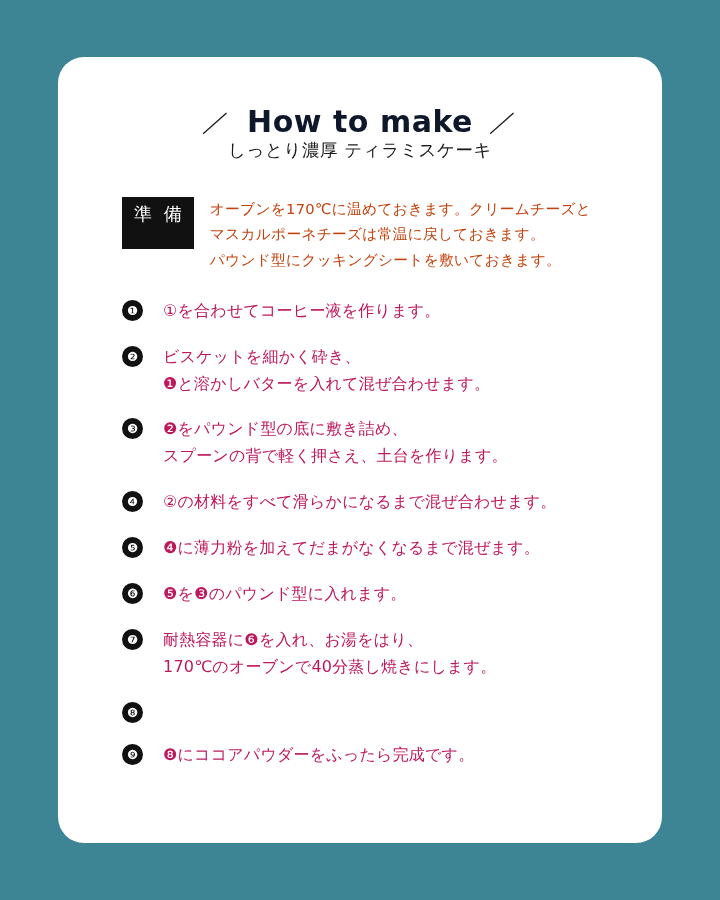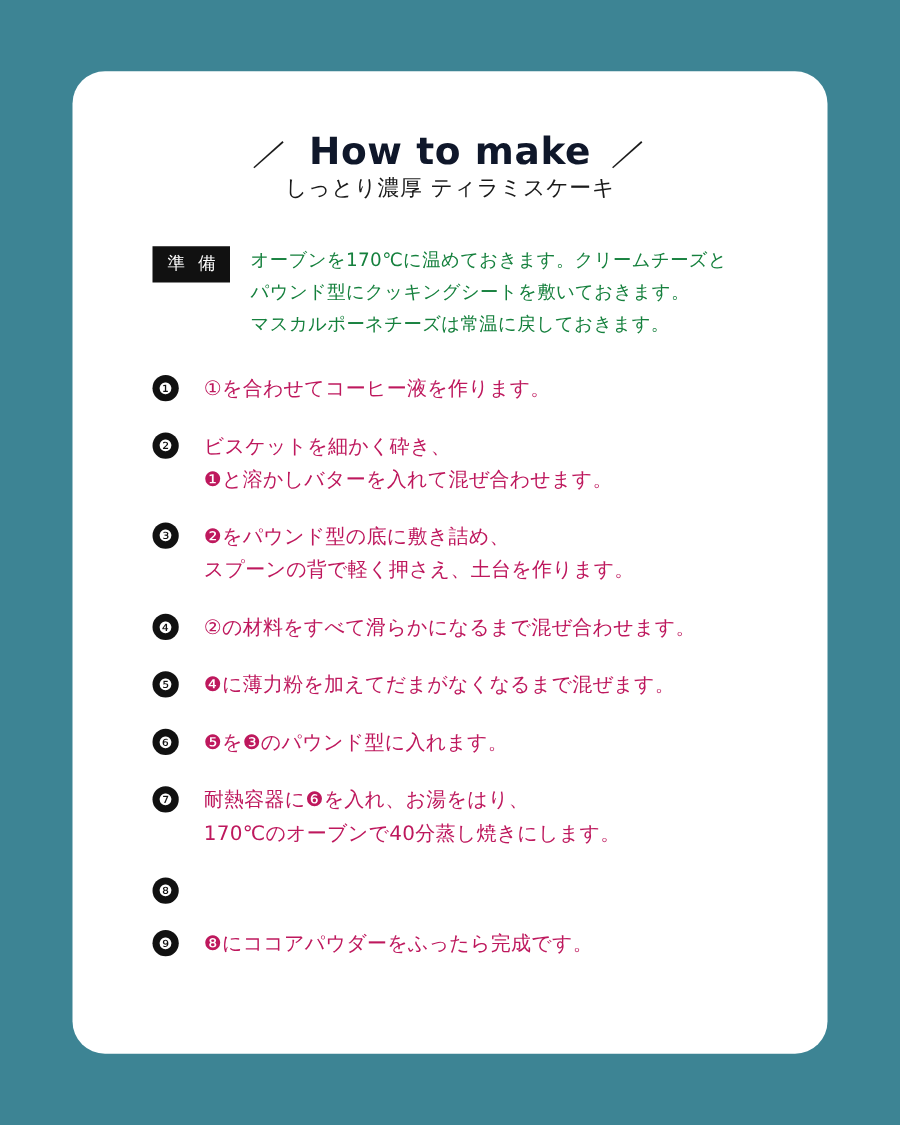--- a/index.html
+++ b/index.html
@@ -62,31 +62,31 @@
   .prep-block {
     display: flex;
     align-items: flex-start;
     margin-top: 34px;
     padding-left: 30px;
   }
   .prep-tag {
     flex: 0 0 auto;
     background: #111111;
     color: #ffffff;
-    font-size: 14px;
+    font-size: 18px;
     letter-spacing: 3px;
-    padding: 6px 9px 6px 12px;
+    padding: 6px 9px 24px 12px;
     line-height: 1.2;
     margin-top: 1px;
   }
   .prep-text {
     margin-left: 16px;
     font-size: 14.7px;
     line-height: 1.72;
-    color: #15803d;
+    color: #c2410c;
     letter-spacing: 0.3px;
   }
   .steps {
     margin-top: 26px;
     padding-left: 30px;
   }
   .step {
     display: flex;
     align-items: flex-start;
     margin-bottom: 19px;
@@ -124,22 +124,22 @@
       <span class="title">How to make</span>
       <span class="slash">／</span>
     </div>
 
     <div class="subtitle">しっとり濃厚 ティラミスケーキ</div>
 
     <div class="prep-block">
       <span class="prep-tag">準 備</span>
       <div class="prep-text">
         <span class="line2">オーブンを170℃に温めておきます。クリームチーズと</span>
+        <span class="line2">マスカルポーネチーズは常温に戻しておきます。</span>
         <span class="line2">パウンド型にクッキングシートを敷いておきます。</span>
-        <span class="line2">マスカルポーネチーズは常温に戻しておきます。</span>
       </div>
     </div>
 
     <div class="steps">
 
       <div class="step">
         <span class="step-num">❶</span>
         <div class="step-text">
           <span class="line2">①を合わせてコーヒー液を作ります。</span>
         </div>

